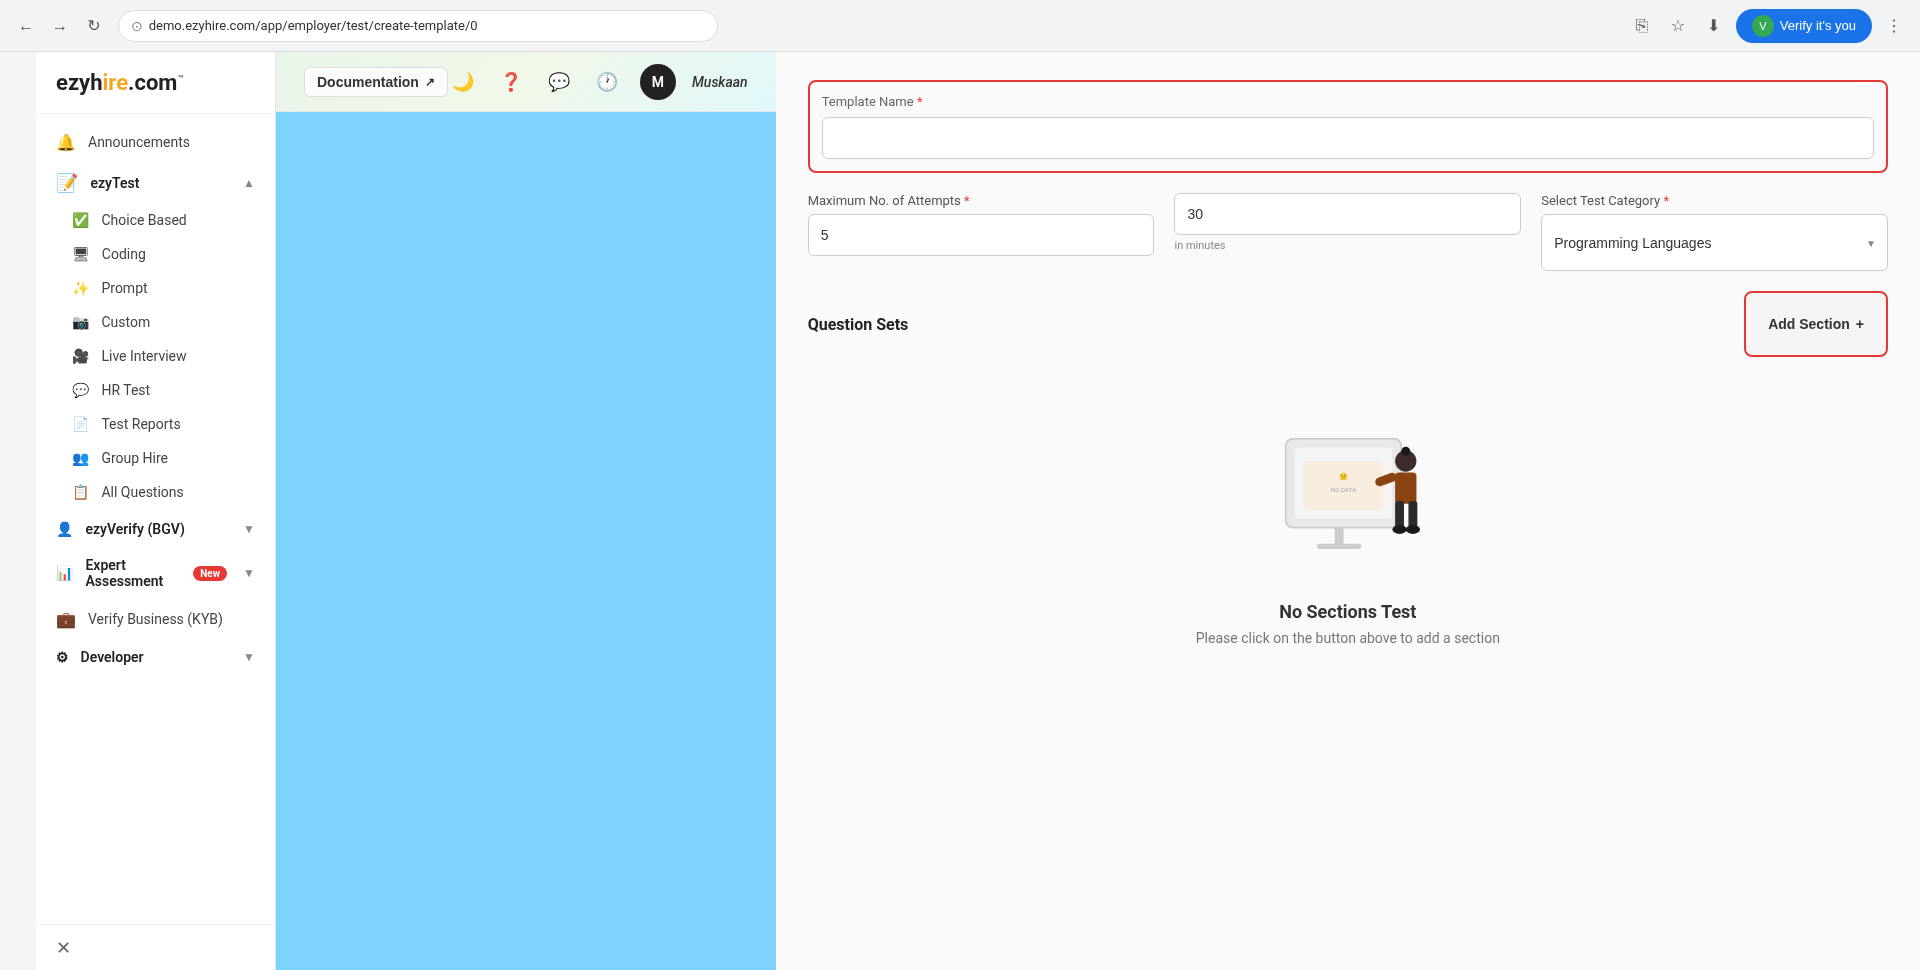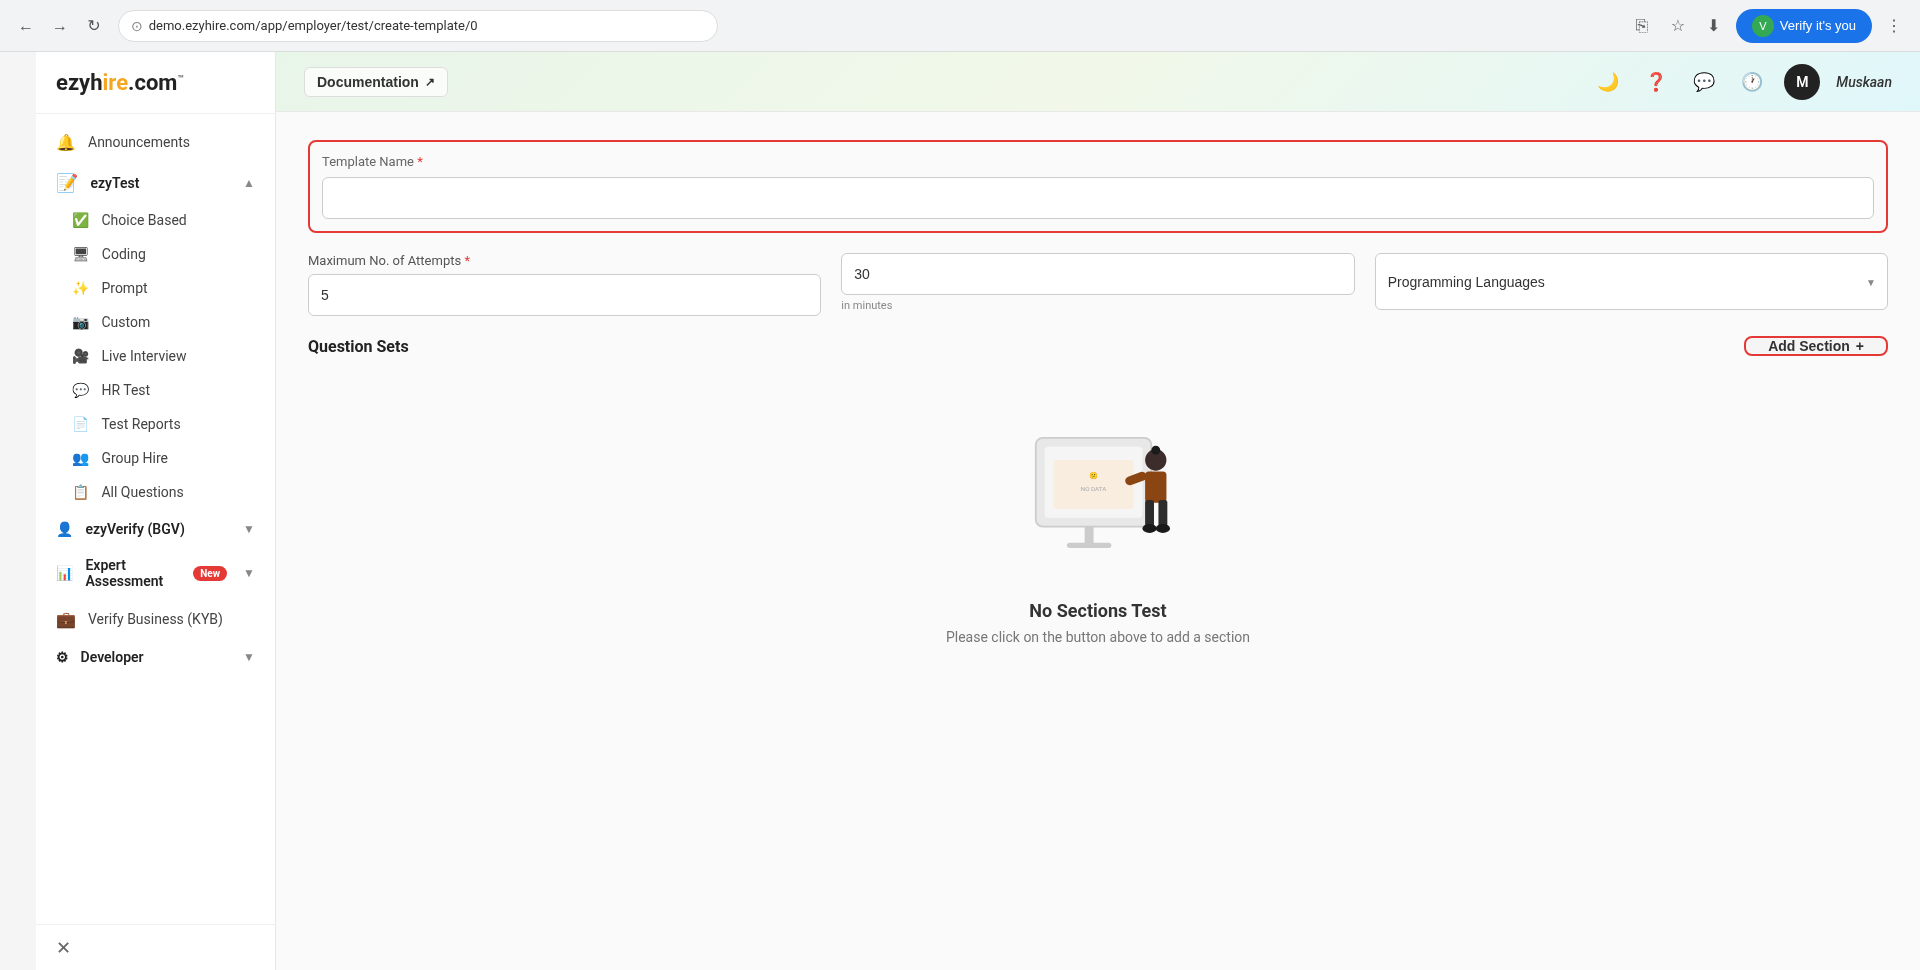--- a/index.html
+++ b/index.html
@@ -125,23 +125,23 @@
       gap: 8px;
       color: #666;
       cursor: pointer;
       font-size: 14px;
     }
 
     
     .main-content {
       flex: 1;
       display: flex;
-      flex-direction: column;
+      flex-direction: row;
       overflow: hidden;
-      background: #ef4444;
+      background: #7dd3fc;
       justify-content: center;
     }
 
     
     .top-bar {
       background: linear-gradient(135deg, #e8f5e9 0%, #f1f8e9 50%, #e0f7fa 100%);
       padding: 0 28px;
       height: 60px;
       display: flex;
       align-items: center;
@@ -247,21 +247,21 @@
       display: flex;
       align-items: center;
       justify-content: space-between;
       margin-bottom: 24px;
     }
     .question-sets-title { font-size: 16px; font-weight: 700; color: #222; }
     .add-section-btn {
       display: flex;
       align-items: center;
       gap: 6px;
-      padding: 0 22px;
+      padding: 23px 22px;
       border-radius: 8px;
       border: 2px solid #e53935;
       background: #f5f5f5;
       color: #333;
       font-size: 14px;
       font-weight: 600;
       cursor: pointer;
       transition: background 0.15s;
     }
 
@@ -435,20 +435,24 @@
             <span>Maximum No. of Attempts</span>
             <span class="required">*</span>
           </label>
           <input type="text" class="text-input" value="5" style="">
         </div>
         <div class="form-col">
           <input type="text" class="text-input" value="30" style="">
           <div class="input-note">in minutes</div>
         </div>
         <div class="form-col">
+          <label class="field-label">
+            <span>Select Test Category</span>
+            <span class="required">*</span>
+          </label>
           <div class="select-wrapper">
             <select class="select-input">
               <option>Programming Languages</option>
               <option>Data Structures</option>
               <option>Algorithms</option>
               <option>Web Development</option>
             </select>
           </div>
         </div>
       </div>

